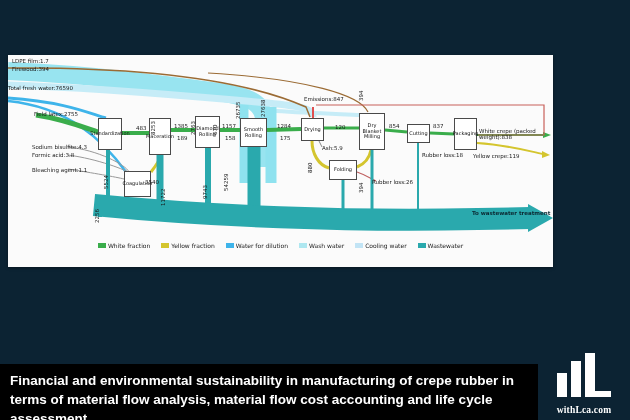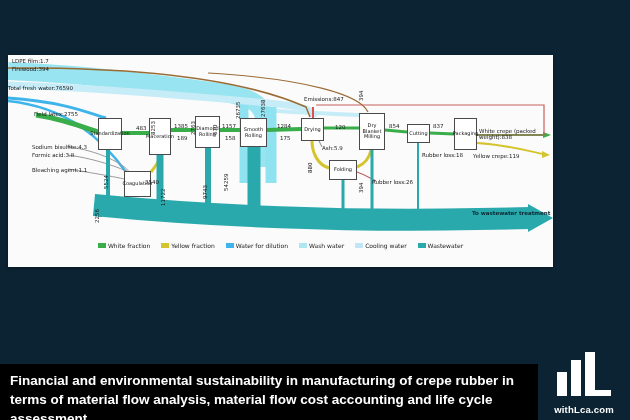--- a/index.html
+++ b/index.html
@@ -25,21 +25,21 @@
   .legend-item{display:flex;align-items:center;gap:2px;}
   .swatch{width:8px;height:5px;display:inline-block;}
 
   
   .banner{position:absolute;left:0;top:335px;width:630px;height:85px;background:#1795ba;}
   .banner-text{position:absolute;left:10px;top:7px;width:528px;color:#ffffff;
     font-weight:bold;font-size:13.5px;line-height:19px;}
   .brand{position:absolute;right:0;top:335px;width:92px;height:85px;background:#0c2333;
     display:flex;flex-direction:column;align-items:center;justify-content:flex-end;
     padding-bottom:5px;box-sizing:border-box;gap:4px;z-index:3;}
-  .brand-name{color:#ffffff;font-size:9.5px;font-weight:bold;letter-spacing:.2px;}
+  .brand-name{color:#ffffff;font-size:9.5px;font-weight:bold;letter-spacing:.2px;font-family:Liberation Serif, serif;}
 </style>
 </head>
 <body>
 
 <div class="stage">
 
   <div class="panel">
 
     <svg class="flows" viewBox="0 0 545 212" aria-hidden="true">
 

